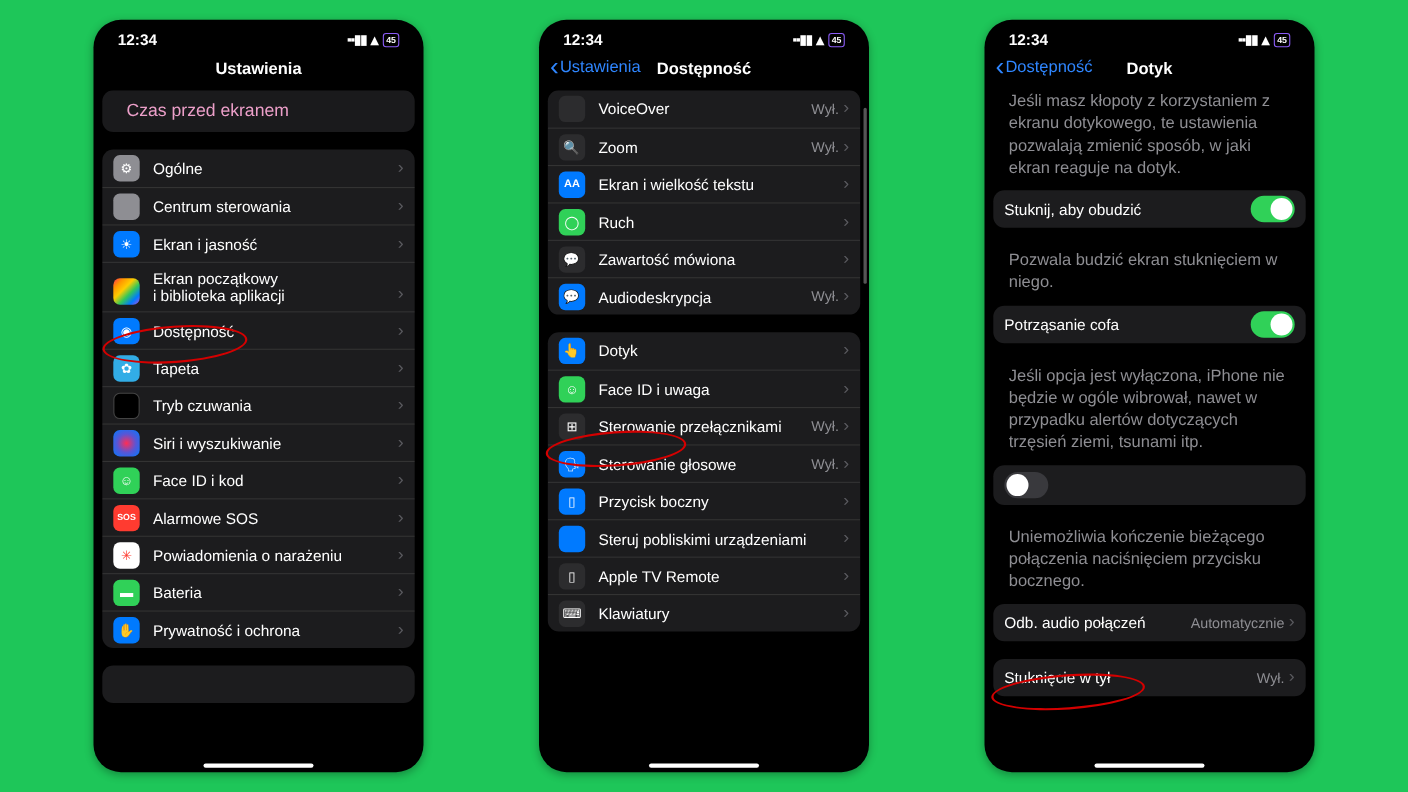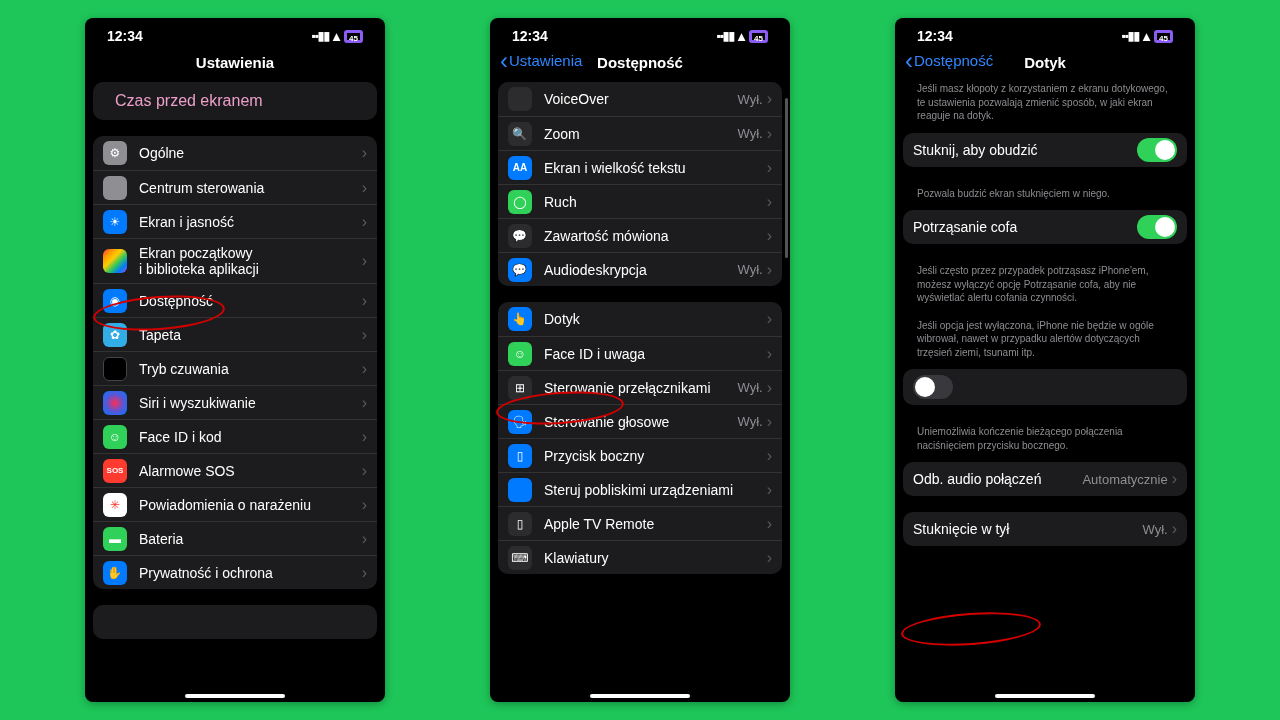--- a/index.html
+++ b/index.html
@@ -1,40 +1,40 @@
 <!DOCTYPE html>
 <html><head>
 <meta charset="utf-8">
 <style>
   *{box-sizing:border-box;margin:0;padding:0;font-family:-apple-system,Helvetica Neue,Arial,sans-serif;}
   body{background:#1ec659;width:1280px;height:720px;overflow:hidden;}
   .stage{display:flex;gap:105px;padding:18px 85px;}
-  .phone{width:302px;height:684px;background:#000;border-radius:8px;position:relative;color:#fff;overflow:hidden;box-shadow:0 2px 8px rgba(0,0,0,.3);}
+  .phone{width:302px;height:684px;background:#000;border-radius:25px;position:relative;color:#fff;overflow:hidden;box-shadow:0 2px 8px rgba(0,0,0,.3);}
   .phone .inner{position:absolute;inset:0;overflow:hidden;}
   .statusbar{display:flex;justify-content:space-between;align-items:center;padding:10px 22px 4px;font-size:14px;font-weight:600;}
   .sb-right{display:flex;gap:4px;align-items:center;font-size:12px;}
   .sb-right .sig{letter-spacing:-1px;}
   .sb-right .wifi{font-size:14px;}
-  .sb-right .batt{border:3px solid #8b5cf6;border-radius:3px;font-size:8px;font-weight:700;padding:0 2px;line-height:11px;height:13px;}
+  .sb-right .batt{border:1px solid #8b5cf6;border-radius:3px;font-size:8px;font-weight:700;padding:0 2px;line-height:11px;height:13px;}
   .header{text-align:center;font-size:15px;font-weight:600;padding:6px 0 10px;position:relative;}
   .header .back{position:absolute;left:10px;top:4px;color:#2f86ff;font-size:15px;font-weight:400;}
   .header .back::before{content:"‹";font-size:24px;line-height:0;vertical-align:-3px;margin-right:1px;}
   .scroll{position:absolute;top:64px;bottom:8px;left:0;right:0;overflow:hidden;padding:0 8px;}
   .fade-row{background:#1c1c1e;border-radius:10px;padding:10px 12px;display:flex;align-items:center;gap:10px;margin-bottom:16px;opacity:.95;}
   .group{background:#1c1c1e;border-radius:10px;margin-bottom:16px;overflow:hidden;}
   .group .row{display:flex;align-items:center;padding:4px 10px;font-size:14px;position:relative;min-height:34px;}
   .group .row + .row{border-top:1px solid #333;}
   .row .icon{width:24px;height:24px;border-radius:6px;flex-shrink:0;margin-right:12px;display:flex;align-items:center;justify-content:center;font-size:12px;}
   .row .label{flex:1;}
   .row .value{color:#8e8e93;font-size:13px;margin-right:4px;}
   .row .chev{color:#5a5a5f;font-size:16px;}
-  .row.tworow{padding-top:6px;padding-bottom:6px;}
+  .row.tworow{padding-top:6px;padding-bottom:6px;align-items:flex-end;}
   .row.tworow .label{line-height:1.15;}
   .sect-head{font-size:10.5px;color:#8e8e93;text-transform:uppercase;padding:4px 14px 4px;letter-spacing:.3px;}
-  .foot{font-size:10px;color:#8e8e93;padding:4px 14px 10px;line-height:1.35;}
+  .foot{font-size:15px;color:#8e8e93;padding:4px 14px 10px;line-height:1.35;}
   .toggle{width:40px;height:24px;border-radius:12px;position:relative;flex-shrink:0;}
   .toggle.on{background:#30d158;}
   .toggle.off{background:#39393d;}
   .toggle::after{content:"";position:absolute;top:2px;width:20px;height:20px;background:#fff;border-radius:50%;}
   .toggle.on::after{right:2px;}
   .toggle.off::after{left:2px;}
   .circle{position:absolute;border:2.5px solid #d40000;border-radius:50%;pointer-events:none;z-index:5;transform:rotate(-4deg);}
   .homebar{position:absolute;bottom:4px;left:50%;transform:translateX(-50%);width:100px;height:4px;background:#fff;border-radius:3px;}
   
   .ic-gray{background:#8e8e93;} .ic-blue{background:#007aff;text-align:center;}
@@ -267,21 +267,20 @@
             </div>
     </div>
     <div class="foot">Pozwala budzić ekran stuknięciem w niego.</div>
 
     <div class="group">
       <div class="row">
               <span class="label">Potrząsanie cofa</span>
               <span class="toggle on"></span>
             </div>
     </div>
-    <div class="foot">Jeśli często przez przypadek potrząsasz iPhone'em, możesz wyłączyć opcję Potrząsanie cofa, aby nie wyświetlać alertu cofania czynności.</div>
 
     <div class="foot">Jeśli opcja jest wyłączona, iPhone nie będzie w ogóle wibrował, nawet w przypadku alertów dotyczących trzęsień ziemi, tsunami itp.</div>
 
     <div class="group">
       <div class="row tworow">
               <span class="toggle off"></span>
             </div>
     </div>
     <div class="foot">Uniemożliwia kończenie bieżącego połączenia naciśnięciem przycisku bocznego.</div>
 

